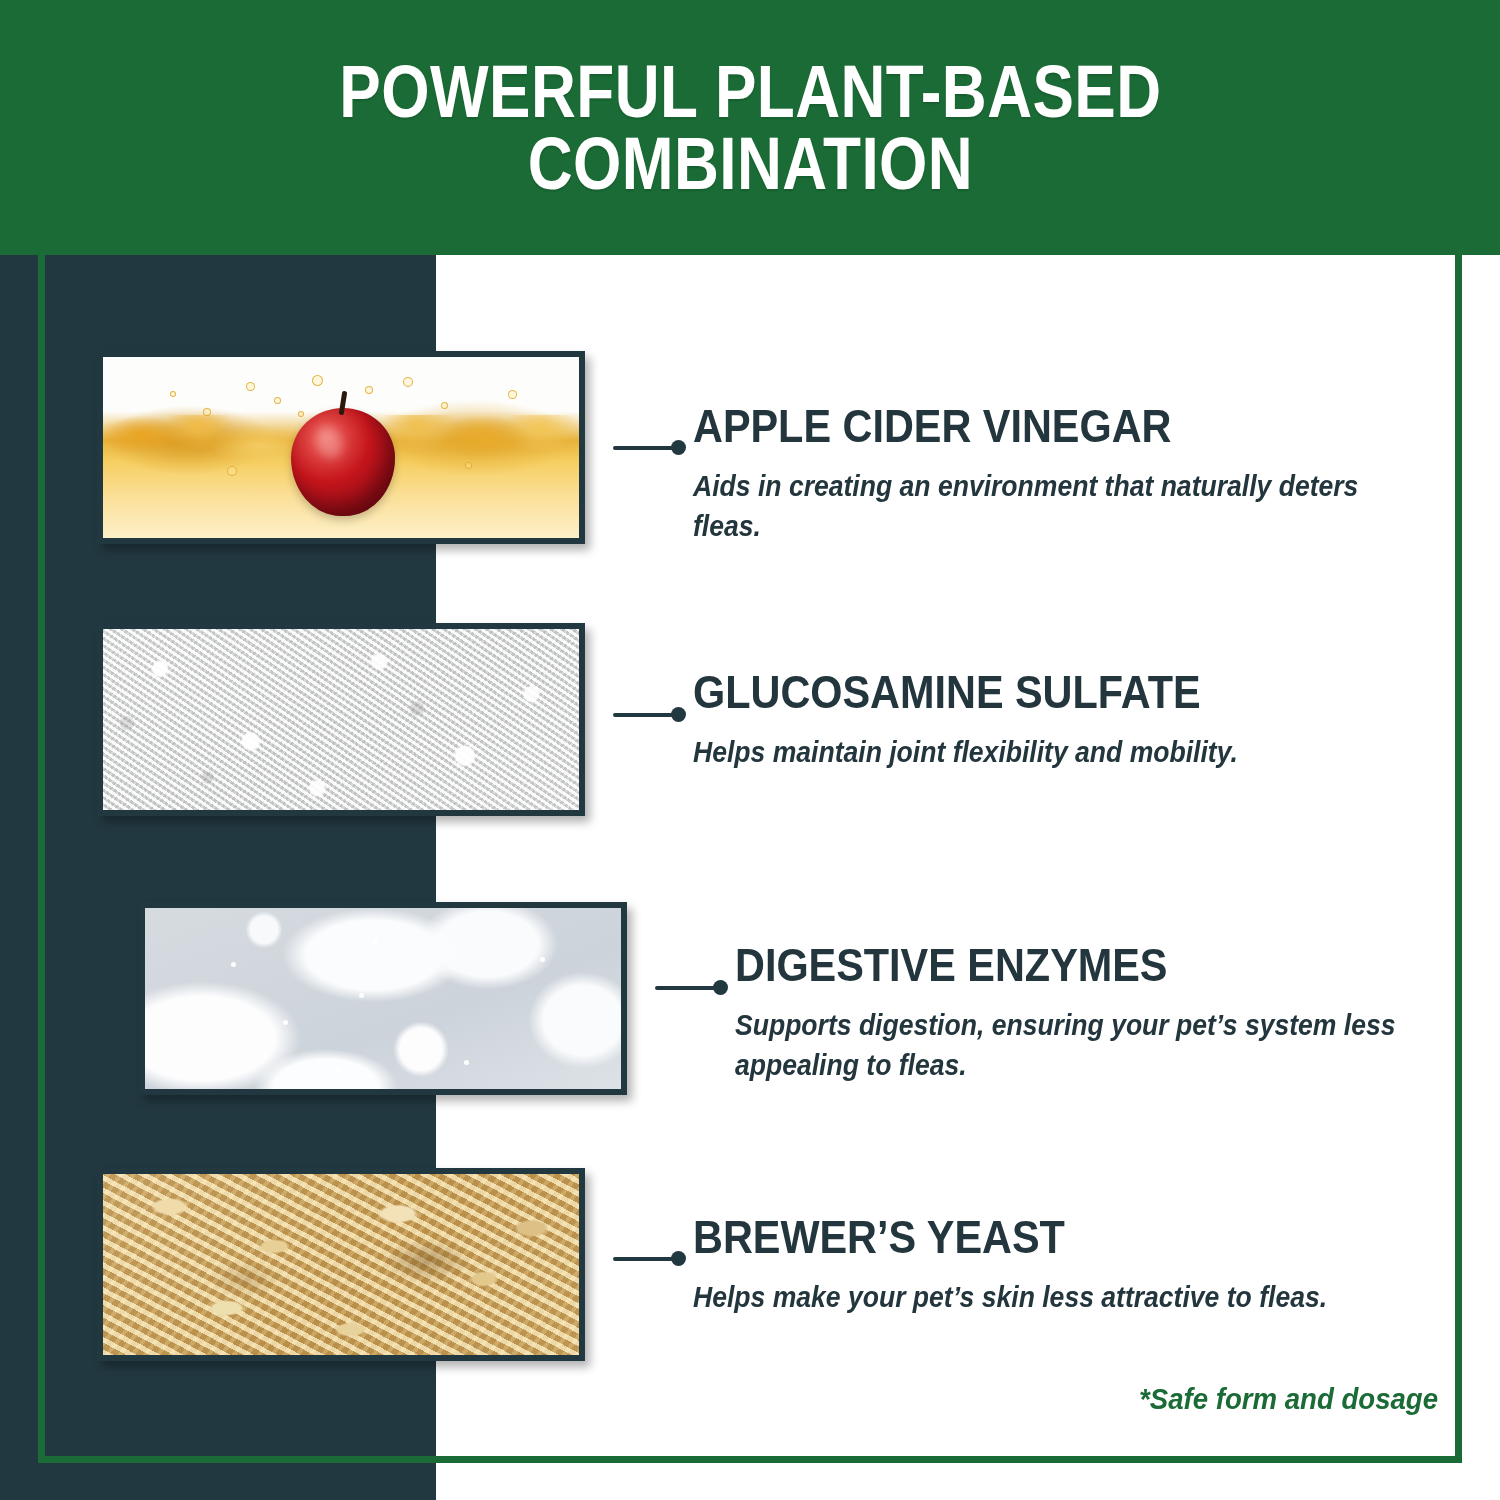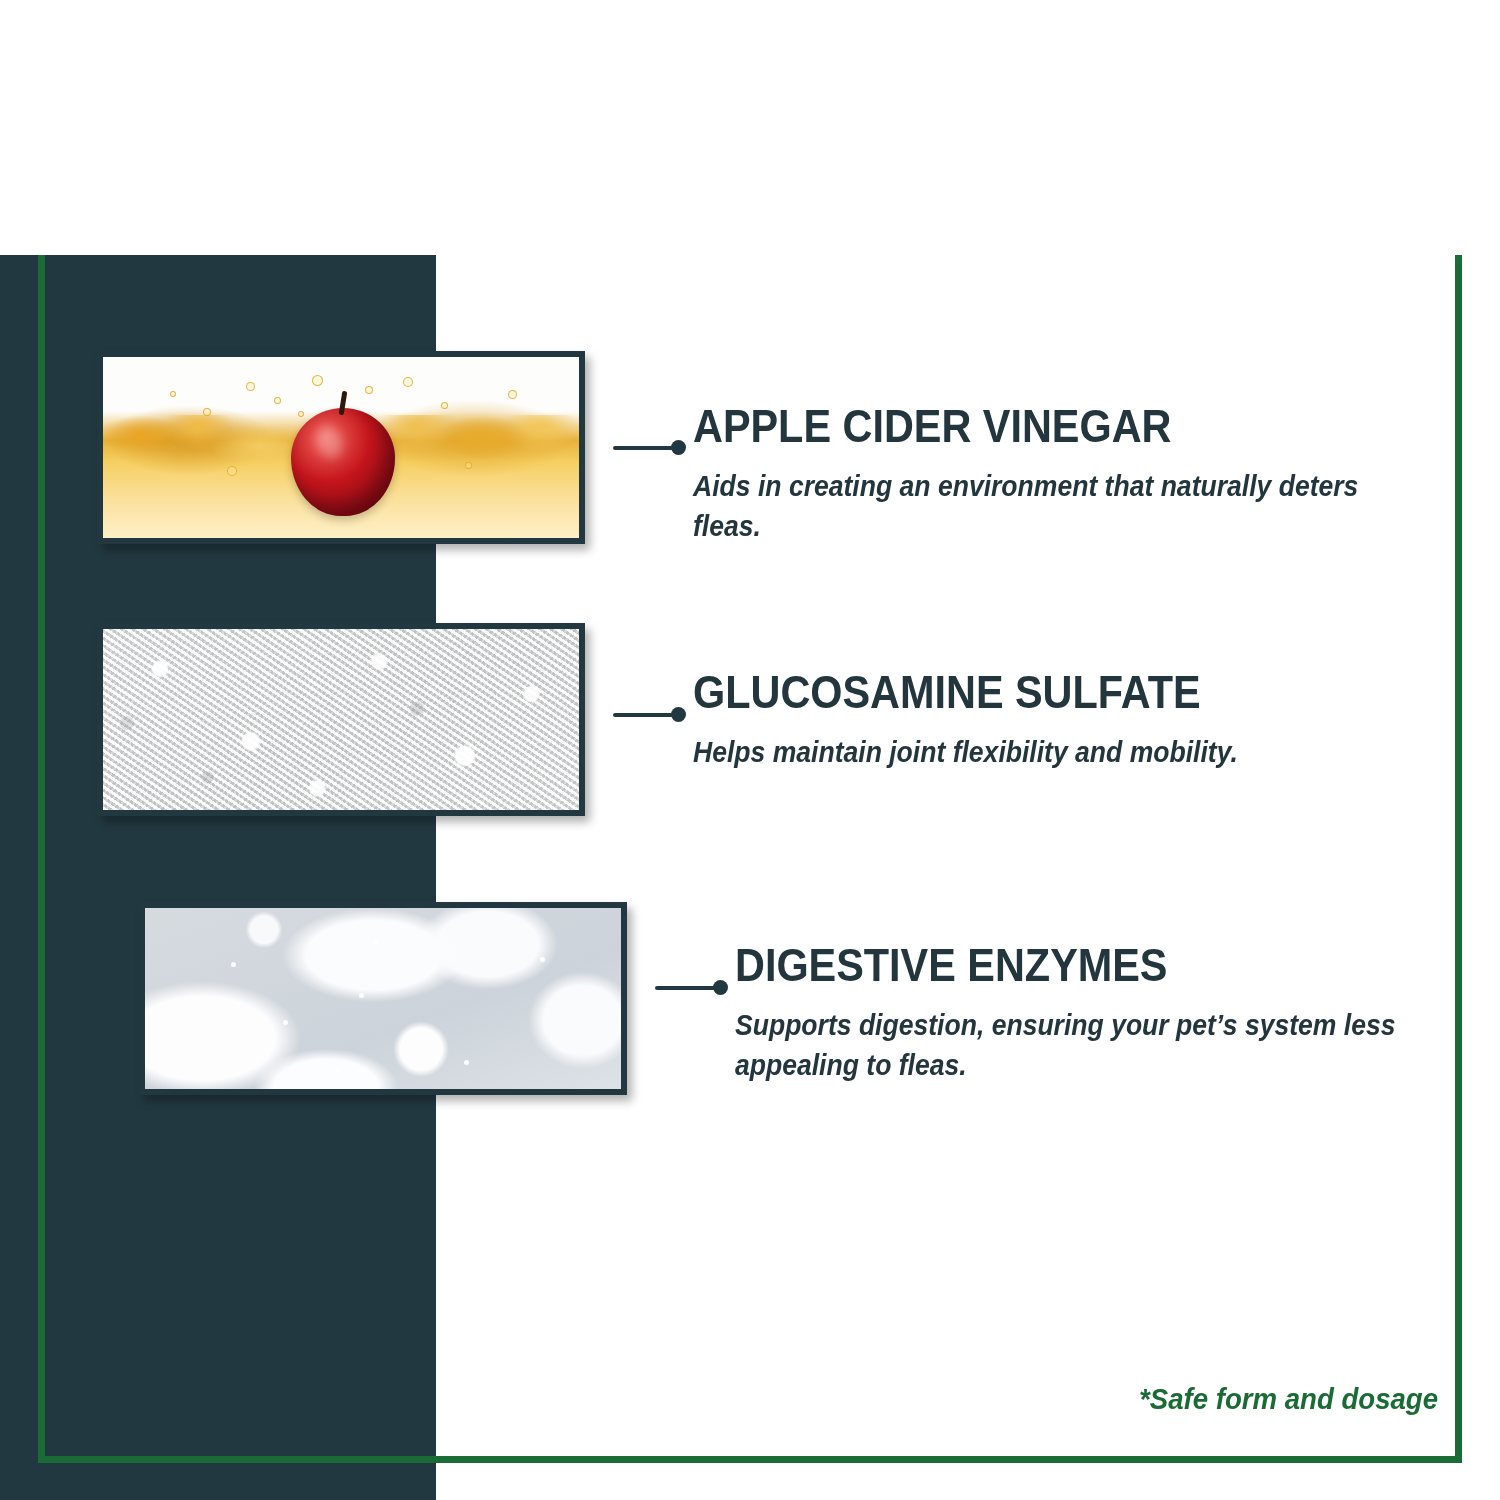--- a/index.html
+++ b/index.html
@@ -209,20 +209,24 @@
     transform:scaleX(0.92);
     transform-origin:right top;
     white-space:nowrap;
   }
 </style>
 </head>
 <body>
 
 <div id="stage">
 
+  <div class="header">
+    <div class="header-title">POWERFUL PLANT-BASED
+COMBINATION</div>
+  </div>
 
   <div class="dark-panel"></div>
   <div class="white-panel"></div>
 
   <div class="frame-left"></div>
   <div class="frame-right"></div>
   <div class="frame-bottom"></div>
 
   <div class="row" style="top:623px;height:194px;">
     <div class="thumb" style="top:0;">
@@ -282,16 +286,29 @@
     <div class="connector" style="left:613px;top:78px;">
       <span class="line"></span>
         <span class="dot"></span>
     </div>
     <div class="textblock" style="top:40px;">
       <div class="item-title">DIGESTIVE ENZYMES</div>
       <div class="item-desc">Supports digestion, ensuring your pet’s system less appealing to fleas.</div>
     </div>
   </div>
 
+  <div class="row" style="top:1168px;height:194px;">
+    <div class="thumb" style="top:0;">
+      <div class="thumb-inner img-yeast"></div>
+    </div>
+    <div class="connector" style="left:613px;top:83px;">
+      <span class="line"></span>
+        <span class="dot"></span>
+    </div>
+    <div class="textblock" style="top:46px;">
+      <div class="item-title">BREWER’S YEAST</div>
+      <div class="item-desc">Helps make your pet’s skin less attractive to fleas.</div>
+    </div>
+  </div>
 
   <div class="footnote">*Safe form and dosage</div>
 
 </div>
 
 </body></html>

